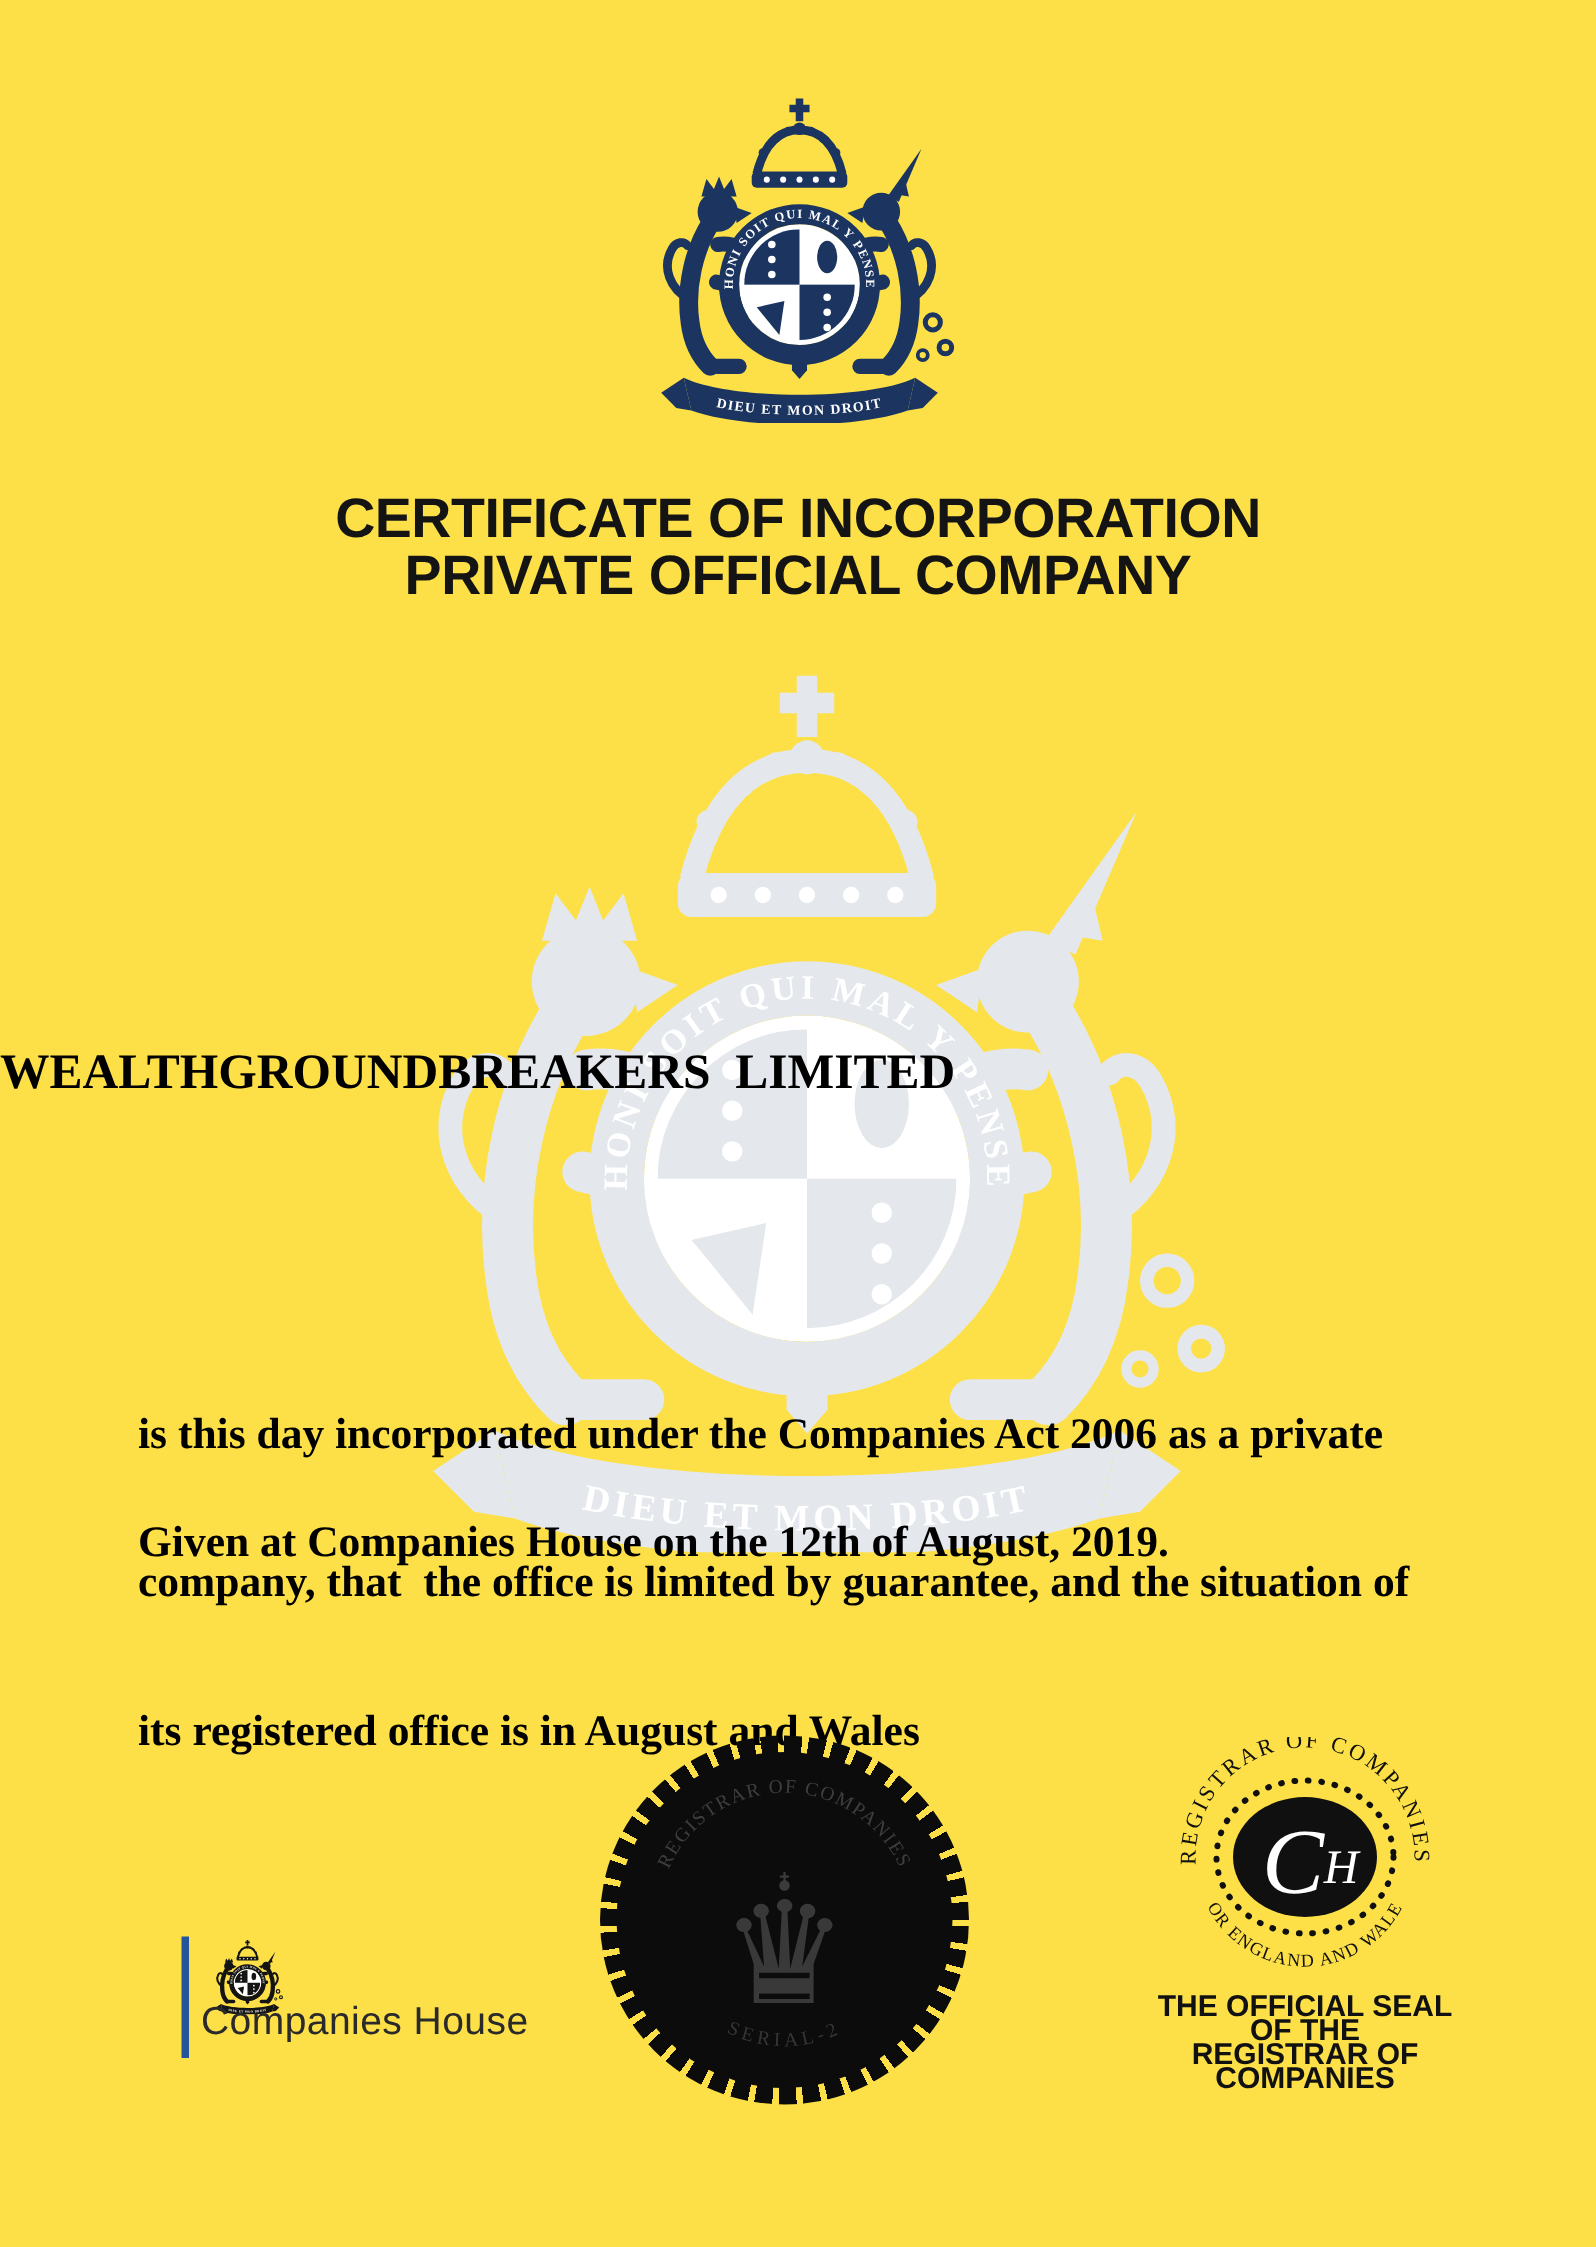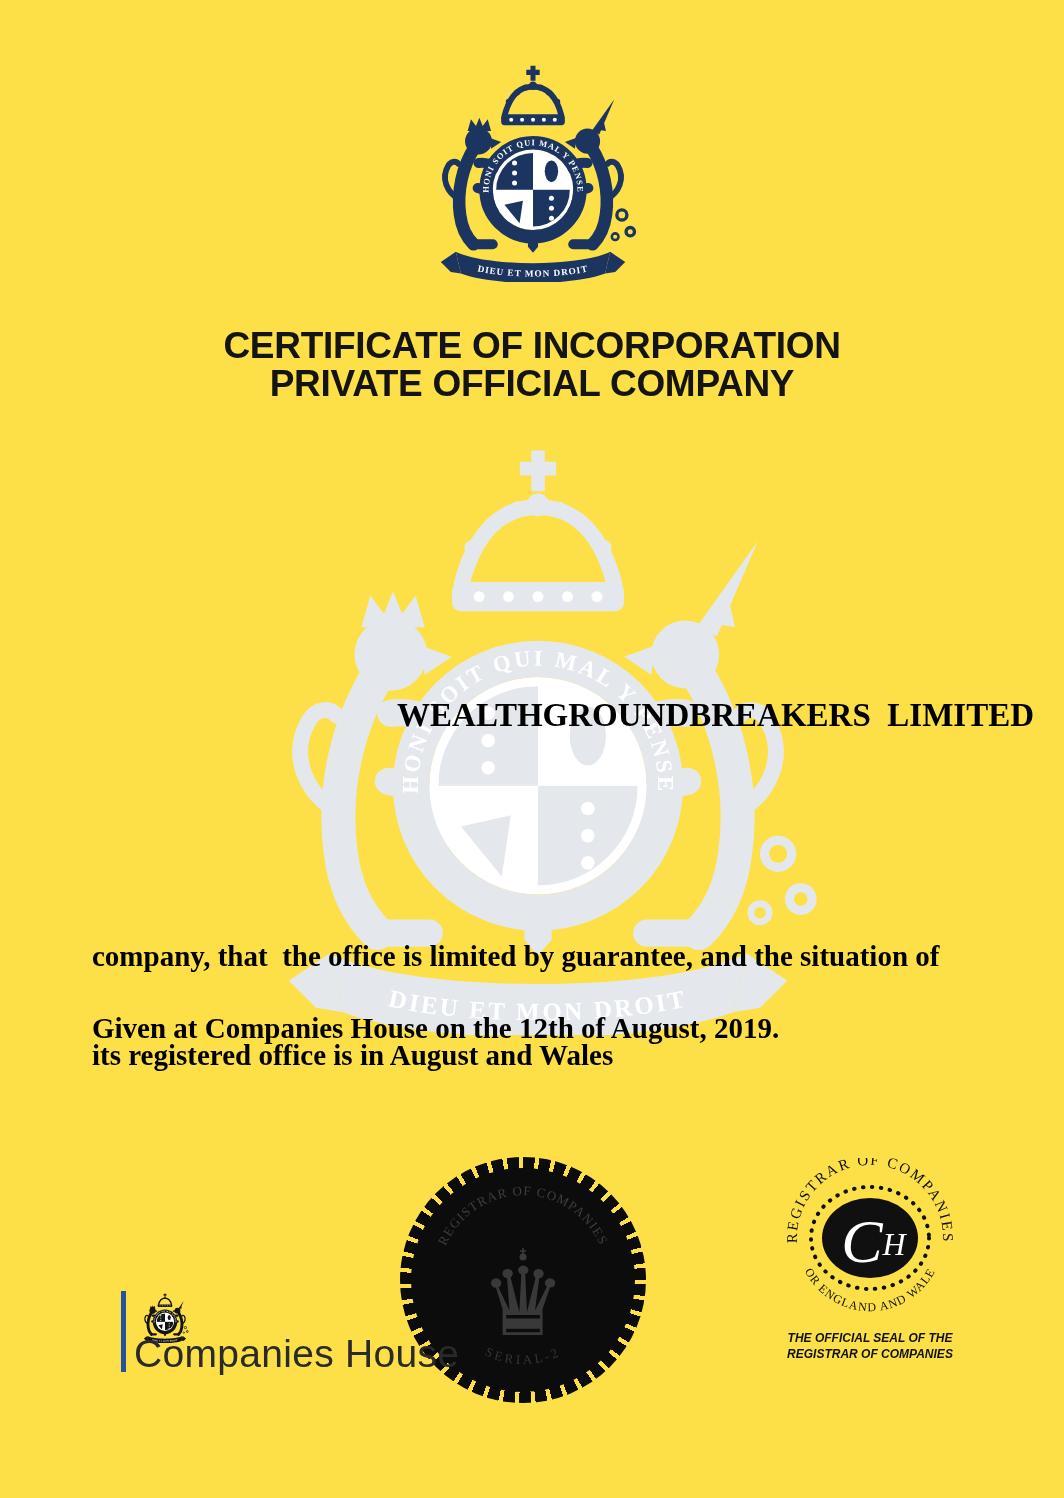--- a/index.html
+++ b/index.html
@@ -10,43 +10,43 @@
   
   .top-arms{position:absolute;left:407px;top:64px;width:252px;height:218px;color:#1b3560;z-index:2;}
   .watermark{position:absolute;left:198px;top:446px;width:680px;height:589px;color:#e4e8ec;z-index:0;}
 
   
   .title{position:absolute;left:0;top:327px;width:1064px;text-align:center;z-index:3;
          font-family:"Liberation Sans",sans-serif;font-weight:bold;font-size:37px;line-height:38px;
          letter-spacing:-0.3px;color:#141414;}
   .certify-line{position:absolute;left:92px;top:633px;width:960px;z-index:3;
          font-weight:bold;font-size:29px;white-space:pre;}
-  .company-name{position:absolute;left:0;top:697px;width:1034px;text-align:right;z-index:3;
+  .company-name{position:absolute;left:0;top:697px;width:1034px;text-align:left;z-index:3;
          font-weight:bold;font-size:33px;white-space:pre;}
   .incorp-para{position:absolute;left:92px;top:874px;width:960px;z-index:3;
          font-weight:bold;font-size:29px;line-height:33px;white-space:pre;}
   .given-line{position:absolute;left:92px;top:1012px;width:960px;z-index:3;
          font-weight:bold;font-size:29px;white-space:pre;}
 
   
   .seal{position:absolute;left:400px;top:1157px;width:246px;height:246px;border-radius:50%;z-index:3;
         background:repeating-conic-gradient(from 0deg,#0c0c0c 0deg 5.6deg,rgba(0,0,0,0) 5.6deg 7.66deg);}
   .seal-core{position:absolute;inset:11px;border-radius:50%;background:#0c0c0c;}
   .seal-svg{position:absolute;inset:0;}
 
   
   .ch-logo-bar{position:absolute;left:121px;top:1291px;width:5px;height:81px;background:#24549c;z-index:3;}
   .ch-logo-crest{position:absolute;left:136px;top:1293px;width:58px;height:50px;color:#141414;z-index:3;}
   .ch-wordmark{position:absolute;left:134px;top:1332px;z-index:3;
-        font-family:"Liberation Sans",sans-serif;font-size:39px;font-weight:400;color:#2a2a2a;letter-spacing:0.3px;}
+        font-family:"Liberation Sans",sans-serif;font-size:26px;font-weight:400;color:#2a2a2a;letter-spacing:0.3px;}
 
   
   .ch-ring{position:absolute;left:782px;top:1158px;width:176px;height:166px;z-index:3;}
   .ch-caption{position:absolute;left:760px;top:1330px;width:220px;text-align:center;z-index:3;
-        font-family:"Liberation Sans",sans-serif;font-weight:bold;font-size:12px;line-height:16px;color:#111;font-style:italic;}
+        font-family:"Liberation Sans",sans-serif;font-weight:bold;font-size:20px;line-height:16px;color:#111;}
 </style>
 </head>
 <body>
 
 <div class="page">
 
   <svg width="0" height="0" style="position:absolute" aria-hidden="true">
     <defs>
       <symbol id="royal-arms" viewBox="0 0 300 260">
 
@@ -144,20 +144,21 @@
     <use href="#royal-arms" xlink:href="#royal-arms"></use>
   </svg>
 
   <div class="title">
     <div>CERTIFICATE OF INCORPORATION</div>
     <div>PRIVATE OFFICIAL COMPANY</div>
   </div>
 
   <div class="company-name">WEALTHGROUNDBREAKERS  LIMITED</div>
   <div class="incorp-para">
+    <div>is this day incorporated under the Companies Act 2006 as a private</div>
     <div>company, that  the office is limited by guarantee, and the situation of</div>
     <div>its registered office is in August and Wales</div>
   </div>
   <div class="given-line">Given at Companies House on the 12th of August, 2019.</div>
 
   <div class="seal">
     <div class="seal-core"></div>
     <svg class="seal-svg" viewBox="0 0 246 246">
       <path id="sealTopArc" fill="none" d="M45,91 A84,84 0 0 1 201,91"></path>
       <path id="sealBottomArc" fill="none" d="M54,171 A84,84 0 0 0 192,171"></path>

